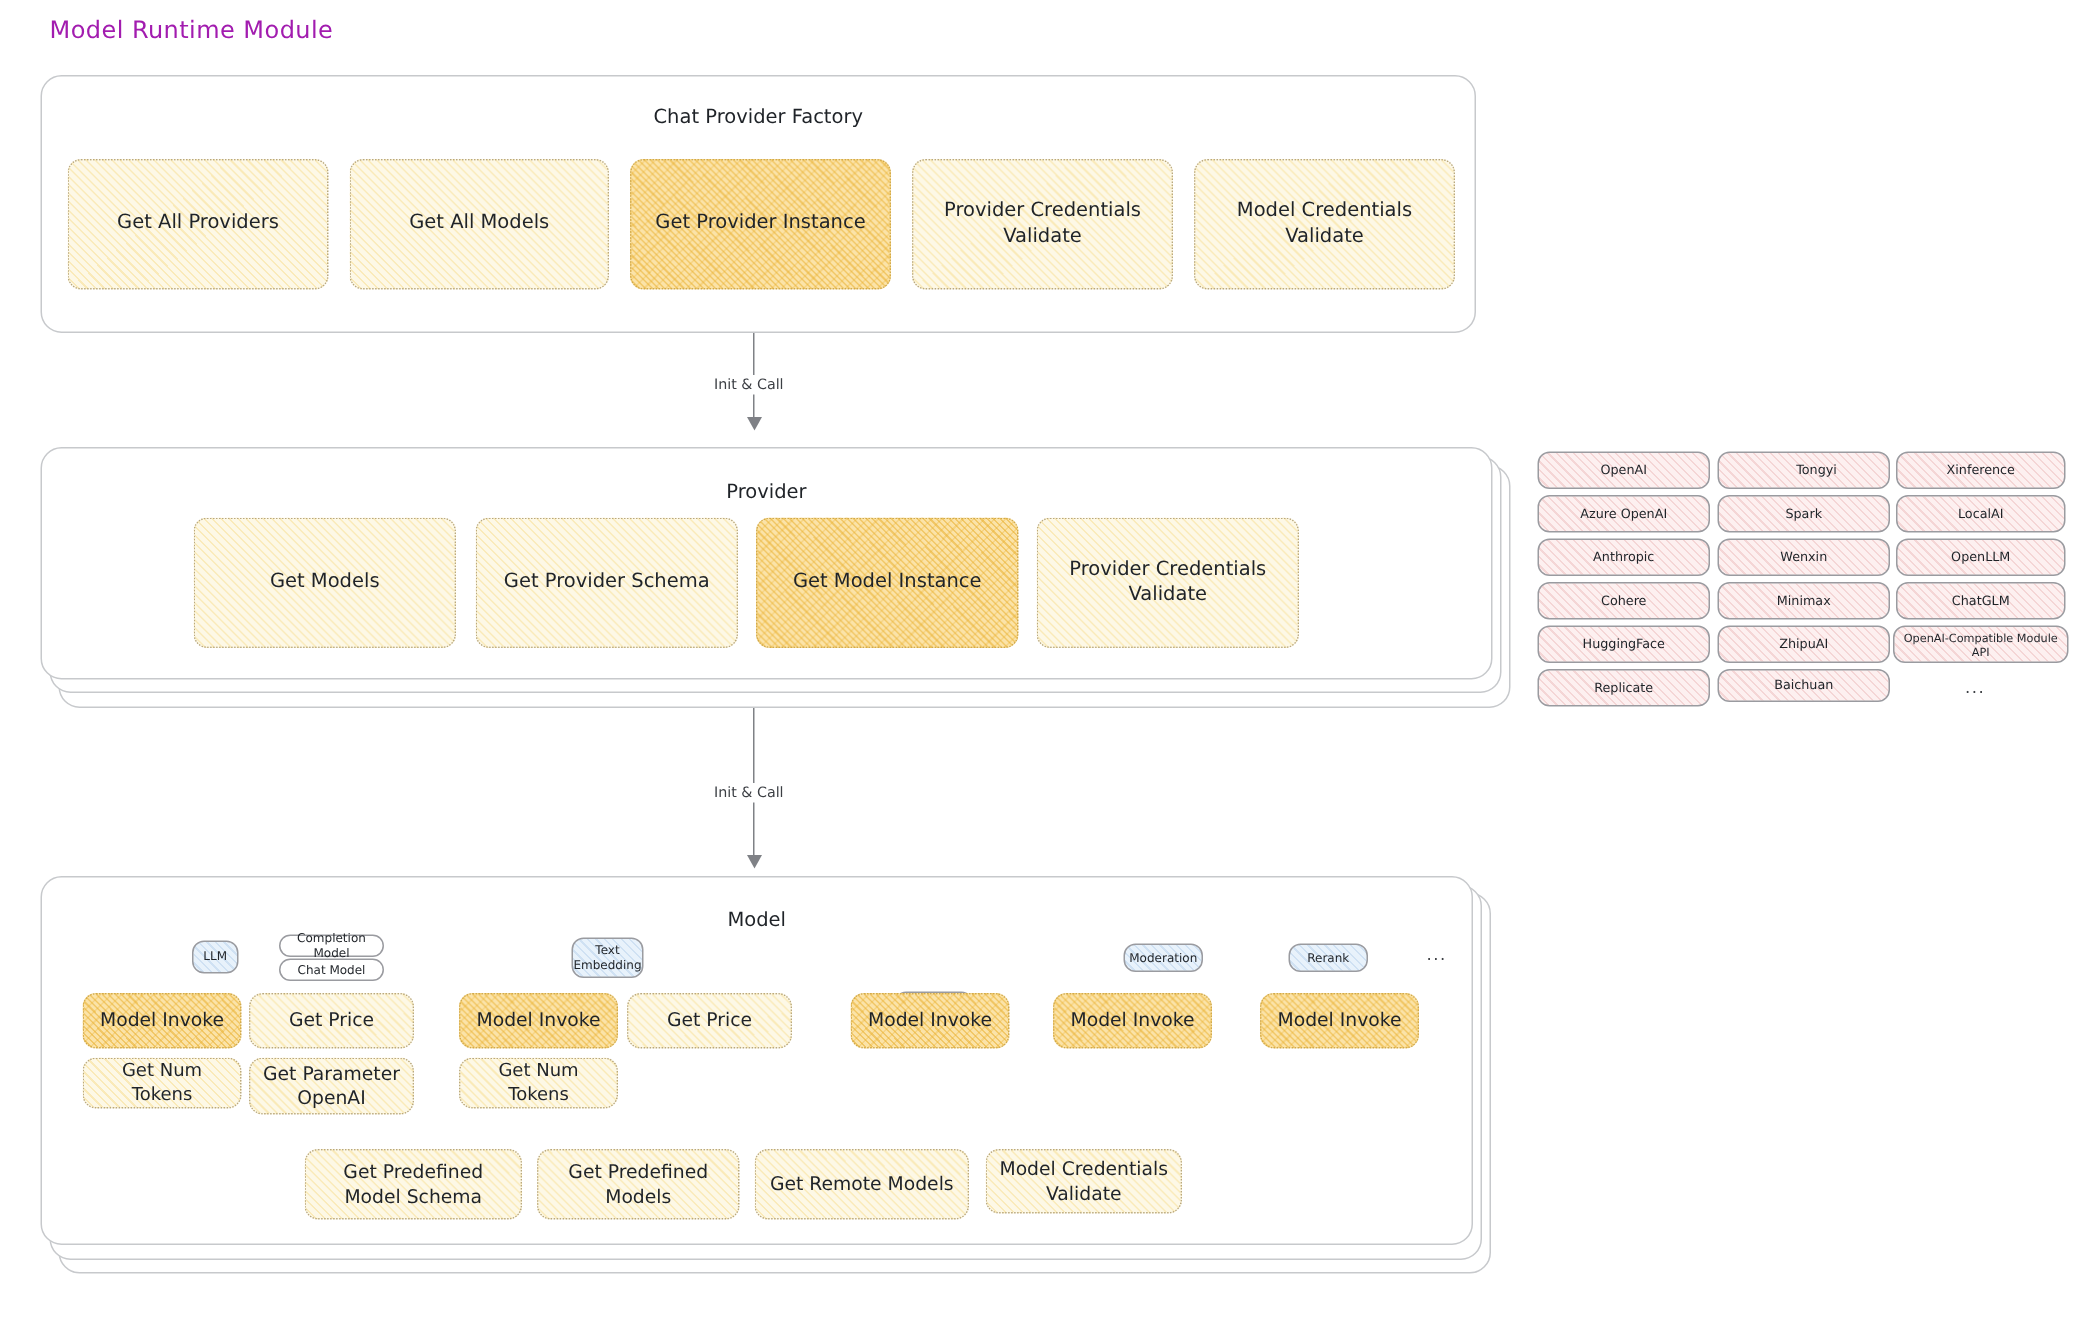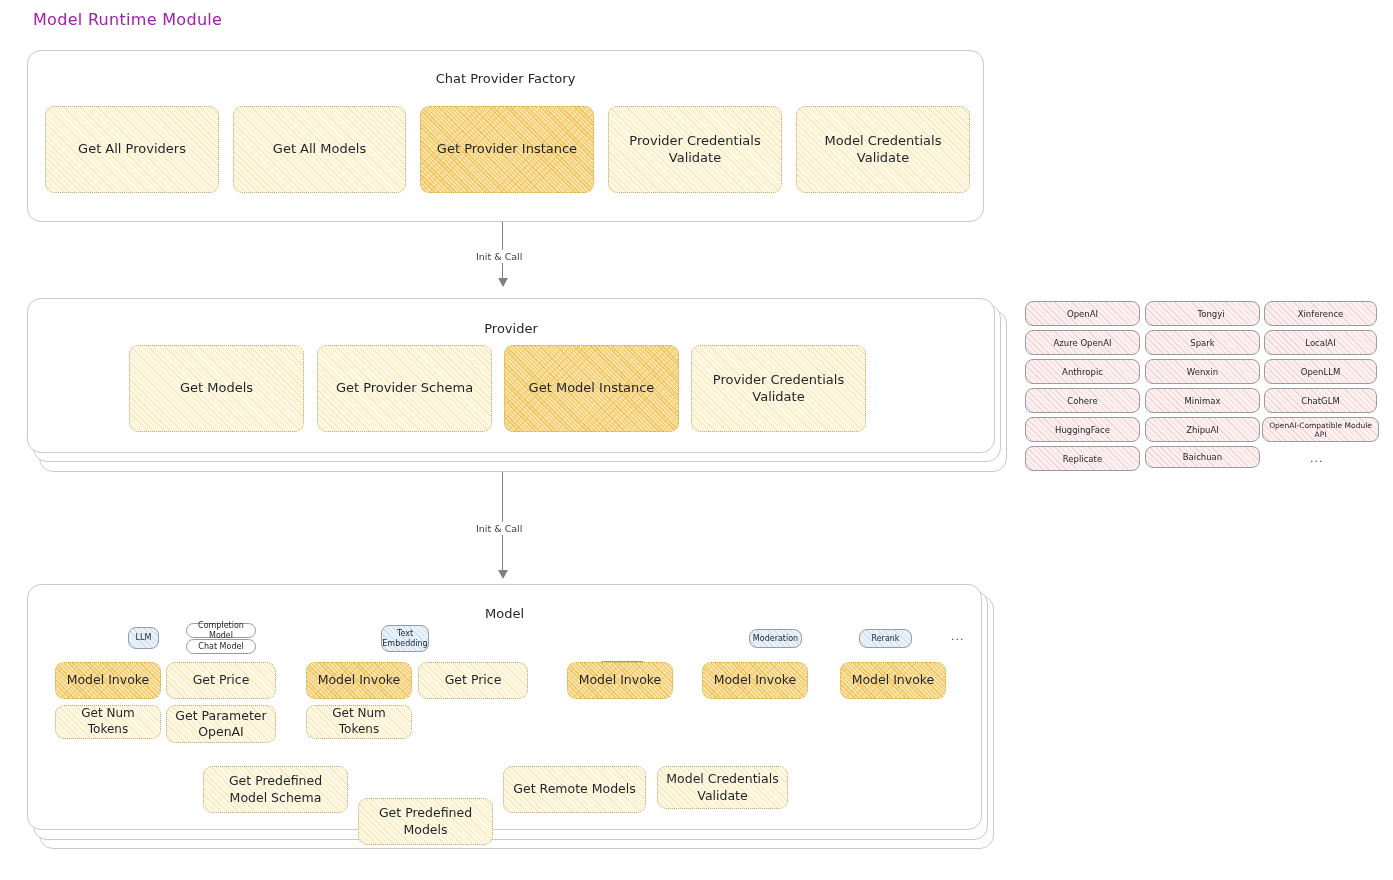--- a/index.html
+++ b/index.html
@@ -339,21 +339,21 @@
   <span>Rerank</span>
 </div>
 <div class="node hatch-strong strong" style="left:840px; top:662px; width:106px; height:37px;">
   <span>Model Invoke</span>
 </div>
 <div class="ellipsis" style="left:951px; top:630px; font-size:11px;">...</div>
 
 <div class="node hatch-light" style="left:203px; top:766px; width:145px; height:47px;">
   <span>Get Predefined Model Schema</span>
 </div>
-<div class="node hatch-light" style="left:358px; top:766px; width:135px; height:47px;margin-top:32px;">
+<div class="node hatch-light" style="left:358px; top:766px; width:135px; height:47px;">
   <span>Get Predefined Models</span>
 </div>
 <div class="node hatch-light" style="left:503px; top:766px; width:143px; height:47px;">
   <span>Get Remote Models</span>
 </div>
 <div class="node hatch-light" style="left:657px; top:766px; width:131px; height:43px;">
   <span>Model Credentials Validate</span>
 </div>
 
 </body></html>

